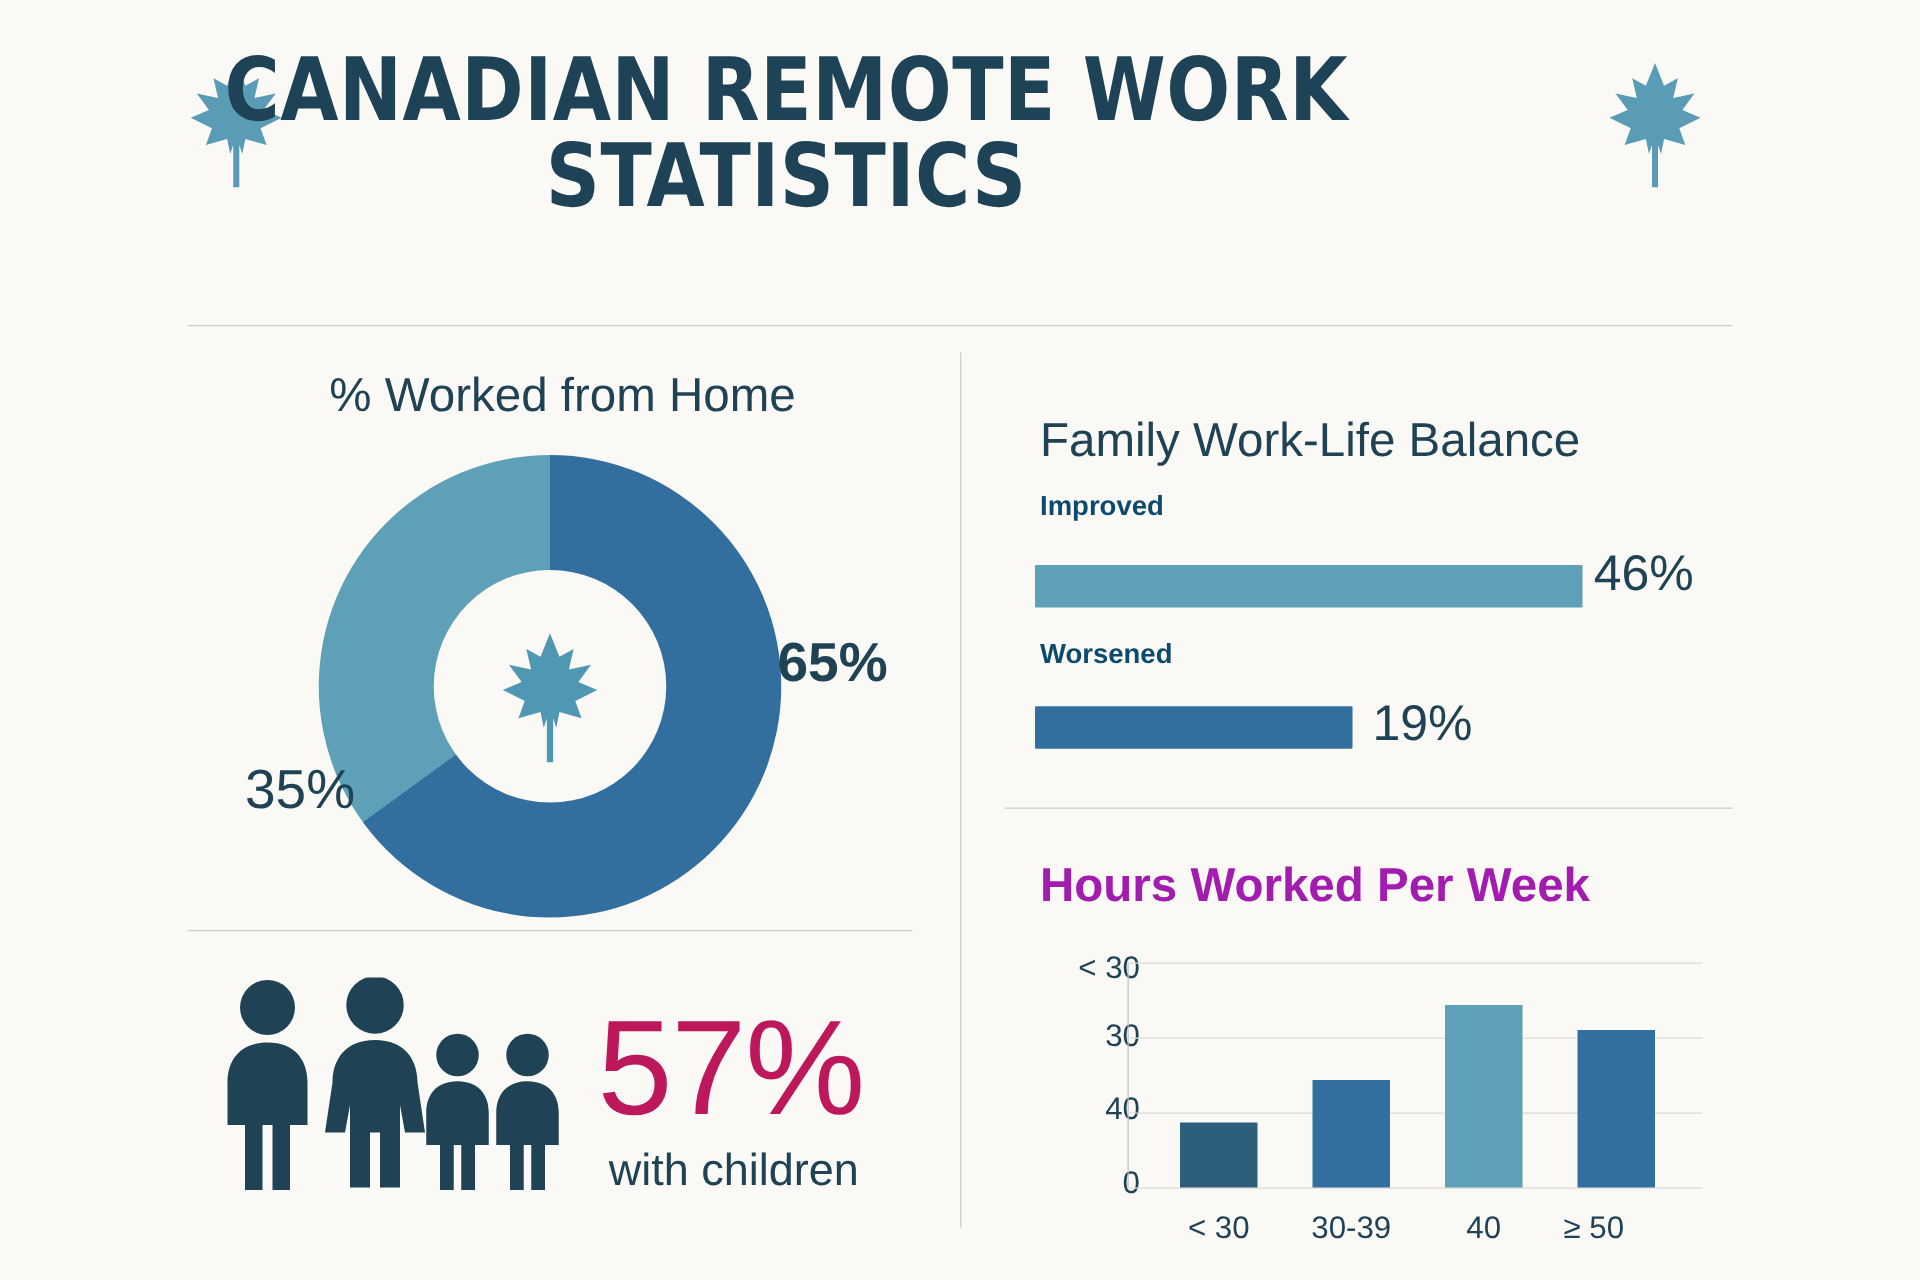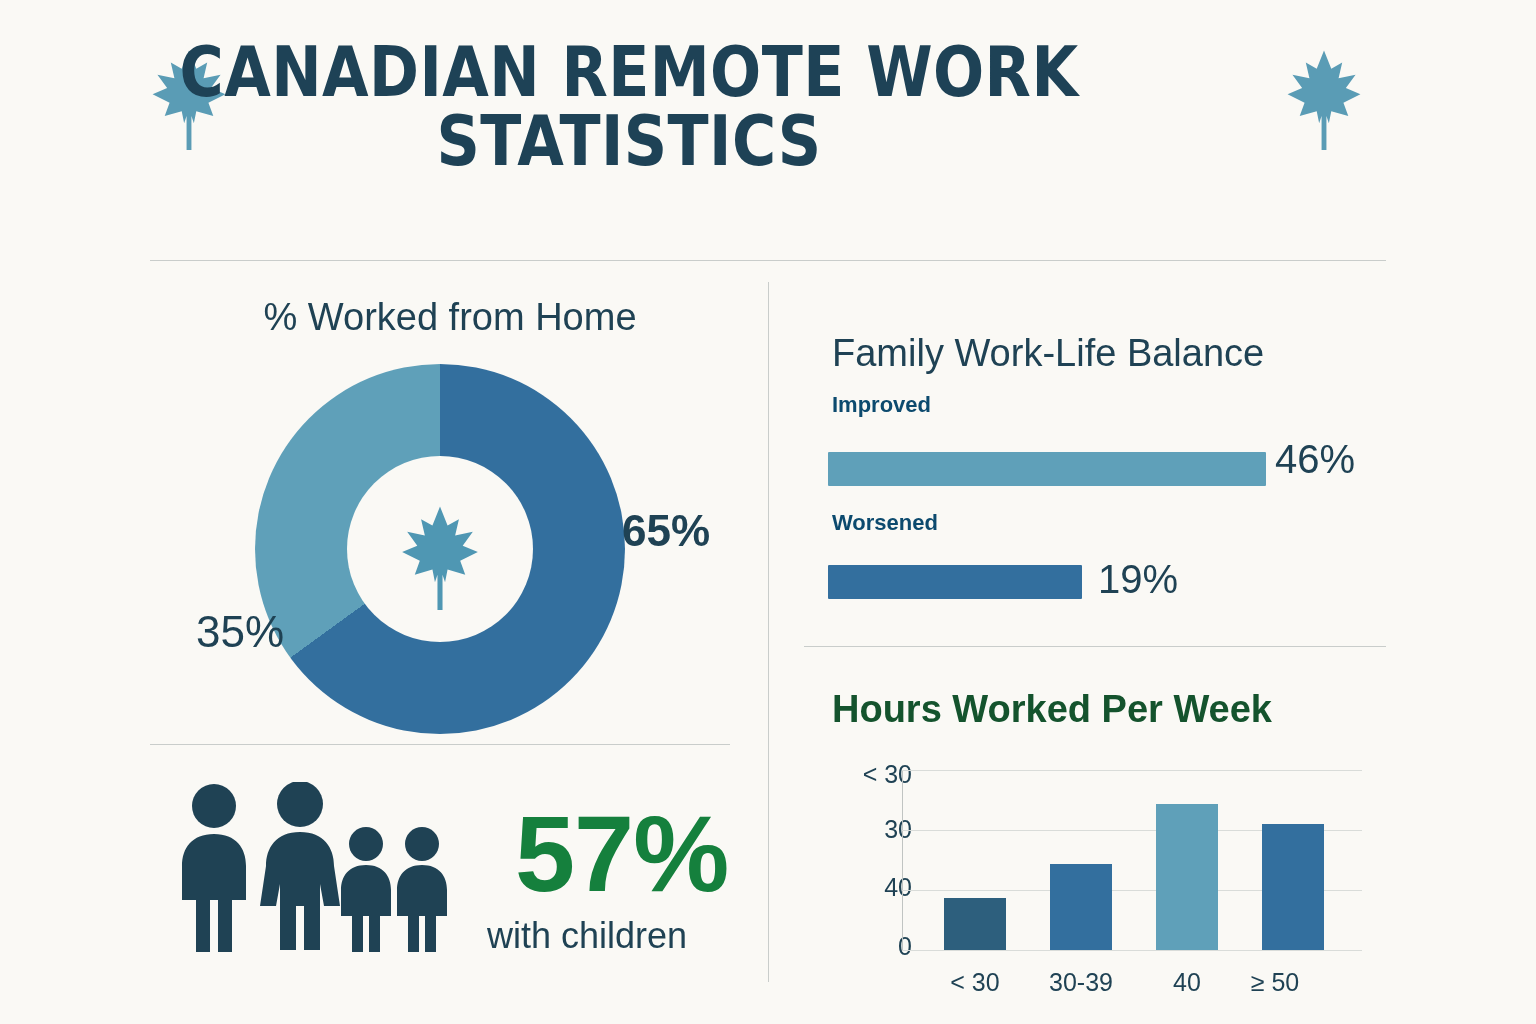--- a/index.html
+++ b/index.html
@@ -135,25 +135,24 @@
   .family-icons {
     position: absolute;
     left: 170px;
     top: 782px;
   }
   .big-pct {
     position: absolute;
     left: 478px;
     top: 800px;
     font-size: 108px;
-    font-weight: bold;
-    color: #15803d;
+    font-weight: normal;
+    color: #be185d;
     letter-spacing: -1px;
     line-height: 1;
-    margin-left: 37px;
   }
   .big-pct-sub {
     position: absolute;
     left: 487px;
     top: 915px;
     font-size: 36px;
     color: #1f4254;
   }
 
   
@@ -196,21 +195,21 @@
     width: 582px;
     height: 1px;
     background: #c9cdcb;
   }
   .hours-title {
     position: absolute;
     left: 832px;
     top: 688px;
     font-size: 38px;
     font-weight: bold;
-    color: #14532d;
+    color: #a21caf;
   }
 
   .chart {
     position: absolute;
     left: 806px;
     top: 760px;
     width: 580px;
     height: 230px;
   }
   .chart-plot {

